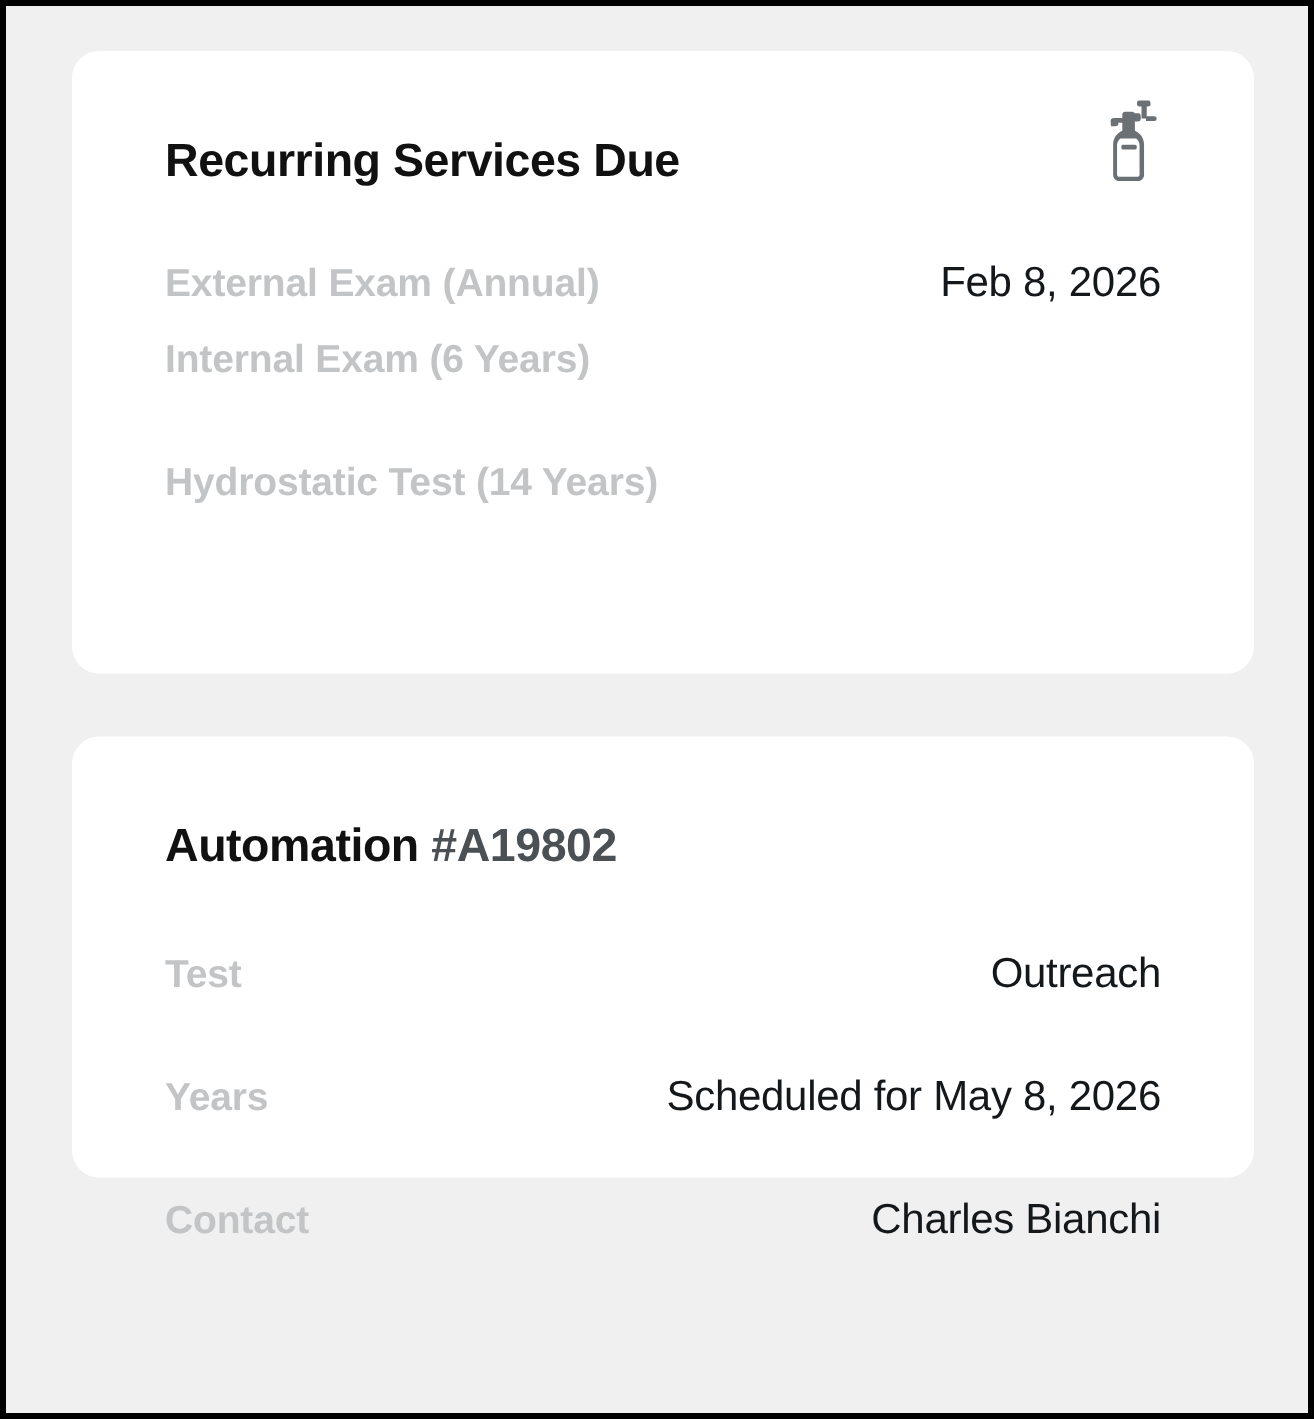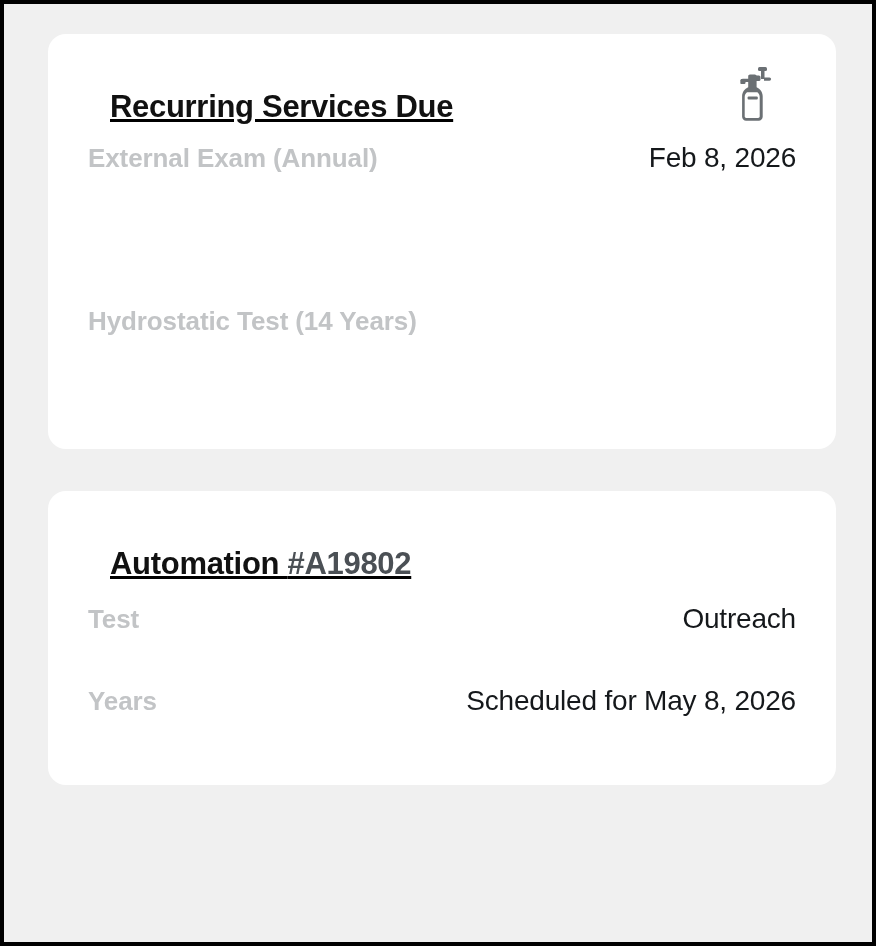--- a/index.html
+++ b/index.html
@@ -37,62 +37,62 @@
   #card-automation {
     top: 487px;
     height: 294px;
   }
   .card-header {
     position: relative;
     padding: 0 62px;
     height: 88px;
     display: flex;
     align-items: flex-end;
-    text-decoration: underline;
   }
   .card-title {
     font-size: 31px;
     font-weight: bold;
     color: #111111;
     letter-spacing: -0.3px;
     line-height: 1;
   }
   .card-title .muted-id {
     color: #4b5055;
   }
   .header-icon {
     position: absolute;
     right: 62px;
     bottom: 0px;
     width: 46px;
     height: 56px;
     display: block;
   }
   .rows {
-    padding: 0 40px;
+    padding: 0 62px;
   }
   .row {
     display: flex;
     align-items: baseline;
     justify-content: space-between;
     height: 82px;
   }
   .row-label {
     font-size: 26px;
     font-weight: bold;
     color: #c2c4c6;
     letter-spacing: -0.1px;
     white-space: nowrap;
   }
   .row-value {
     font-size: 28px;
     color: #15181b;
     letter-spacing: -0.2px;
     white-space: nowrap;
     text-align: right;
+    margin-top: 30px;
   }
   #card-services .rows { padding-top: 20px; }
   #card-automation .rows { padding-top: 24px; }
 </style>
 </head>
 <body>
 
 <div class="screen">
 
   <div class="card" id="card-services">
@@ -113,20 +113,21 @@
           </g>
         </svg>
       </span>
     </div>
     <div class="rows">
       <div class="row">
         <div class="row-label">External Exam (Annual)</div>
         <div class="row-value">Feb 8, 2026</div>
       </div>
       <div class="row">
+        <div class="row-label">Internal Exam (6 Years)</div>
       </div>
       <div class="row">
         <div class="row-label">Hydrostatic Test (14 Years)</div>
       </div>
     </div>
   </div>
 
   <div class="card" id="card-automation">
     <div class="card-header">
       <div class="card-title">
@@ -135,16 +136,20 @@
     </div>
     <div class="rows">
       <div class="row">
         <div class="row-label">Test</div>
         <div class="row-value">Outreach</div>
       </div>
       <div class="row">
         <div class="row-label">Years</div>
         <div class="row-value">Scheduled for May 8, 2026</div>
       </div>
+      <div class="row">
+        <div class="row-label">Contact</div>
+        <div class="row-value">Charles Bianchi</div>
+      </div>
     </div>
   </div>
 
 </div>
 
 </body></html>

